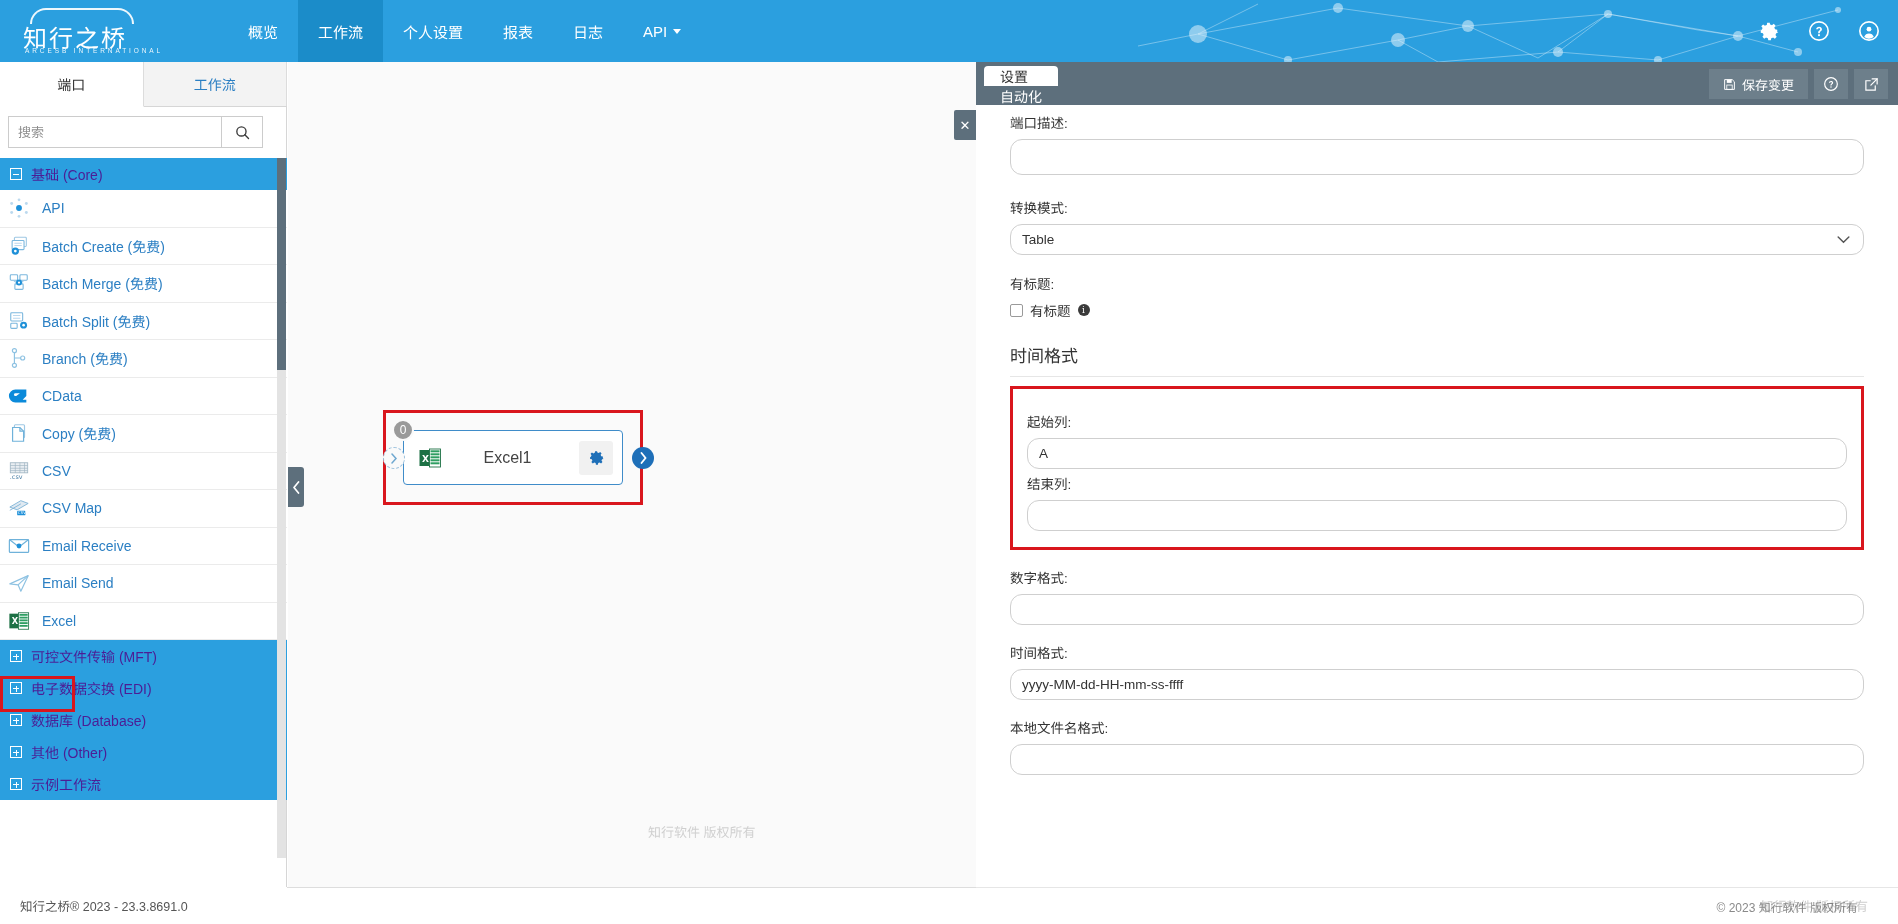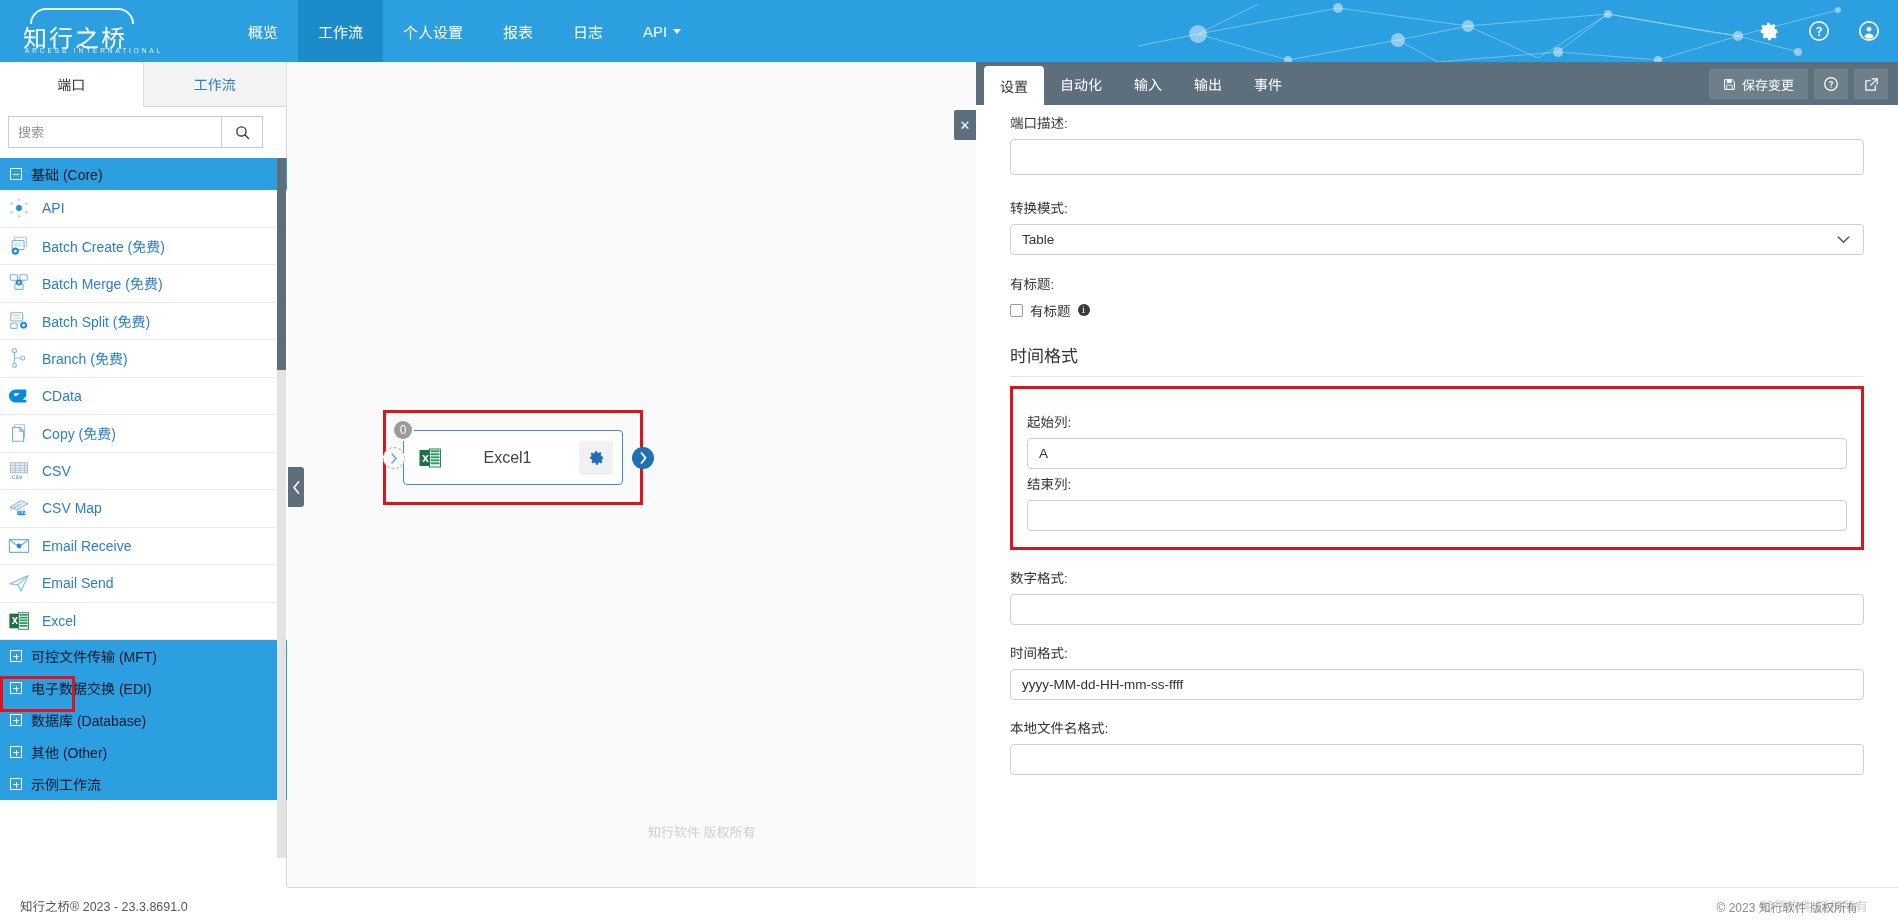--- a/index.html
+++ b/index.html
@@ -98,21 +98,21 @@
   .search-btn {
     width: 42px; height: 32px; border: 1px solid #cccccc;
     background: #ffffff; cursor: pointer; display: flex;
     align-items: center; justify-content: center;
   }
   .port-list {
     position: absolute; left: 0; top: 96px; width: 287px; height: 700px;
     overflow: hidden;
   }
   .group-header {
-    height: 32px; background: #2b9fdf; color: #0f172a;
+    height: 32px; background: #2b9fdf; color: #4c1d95;
     display: flex; align-items: center; padding-left: 10px;
     font-size: 14px; cursor: pointer; white-space: nowrap;
   }
   .group-box {
     display: inline-block; width: 12px; height: 12px;
     border: 1px solid #ffffff; margin-right: 9px; position: relative;
     flex: none;
   }
   .group-box::before {
     content: ""; position: absolute; left: 2px; top: 5px;
@@ -209,21 +209,21 @@
 
   
   .rpanel {
     position: absolute; left: 976px; top: 62px;
     width: 922px; height: 862px; background: #ffffff;
   }
   .rpanel-bar {
     position: absolute; left: 0; top: 0; width: 922px; height: 43px;
     background: #5d6f7c;
   }
-  .rp-tabs { position: absolute; left: 8px; top: 0; height: 43px; display: flex; }
+  .rp-tabs { position: absolute; left: 8px; top: 0; height: 43px; display: flex; flex-direction: column; }
   .rp-tab {
     padding: 0 16px; height: 43px; display: flex; align-items: center;
     color: #ffffff; font-size: 14px; cursor: pointer; white-space: nowrap;
   }
   .rp-tab.active {
     background: #ffffff; color: #333333;
     border-radius: 4px 4px 0 0; margin-top: 4px; height: 39px;
   }
   .rp-actions {
     position: absolute; right: 10px; top: 7px; height: 20px; display: flex; gap: 6px; margin-left: 24px;
@@ -245,21 +245,21 @@
   .rp-body {
     position: absolute; left: 0; top: 43px; width: 922px; height: 819px;
     overflow: hidden; padding: 13px 34px;
   }
   .field { margin-bottom: 4px; }
   .f-label {
     font-size: 13.5px; color: #333333; margin-bottom: 7px;
     display: block; white-space: nowrap;
   }
   .f-input, .f-select, .f-area {
-    width: 100%; border: 1px solid #cfcfcf; border-radius: 4px;
+    width: 100%; border: 1px solid #cfcfcf; border-radius: 12px;
     background: #ffffff; font-size: 13.5px; color: #333333;
     padding: 0 11px; height: 31px; outline: none;
     font-family: "Liberation Sans", sans-serif;
   }
   .f-area { height: 36px; padding: 7px 11px; resize: none; }
   .f-select-wrap { position: relative; }
   .f-select {
     appearance: none; -webkit-appearance: none; cursor: pointer;
     padding-right: 34px;
   }

